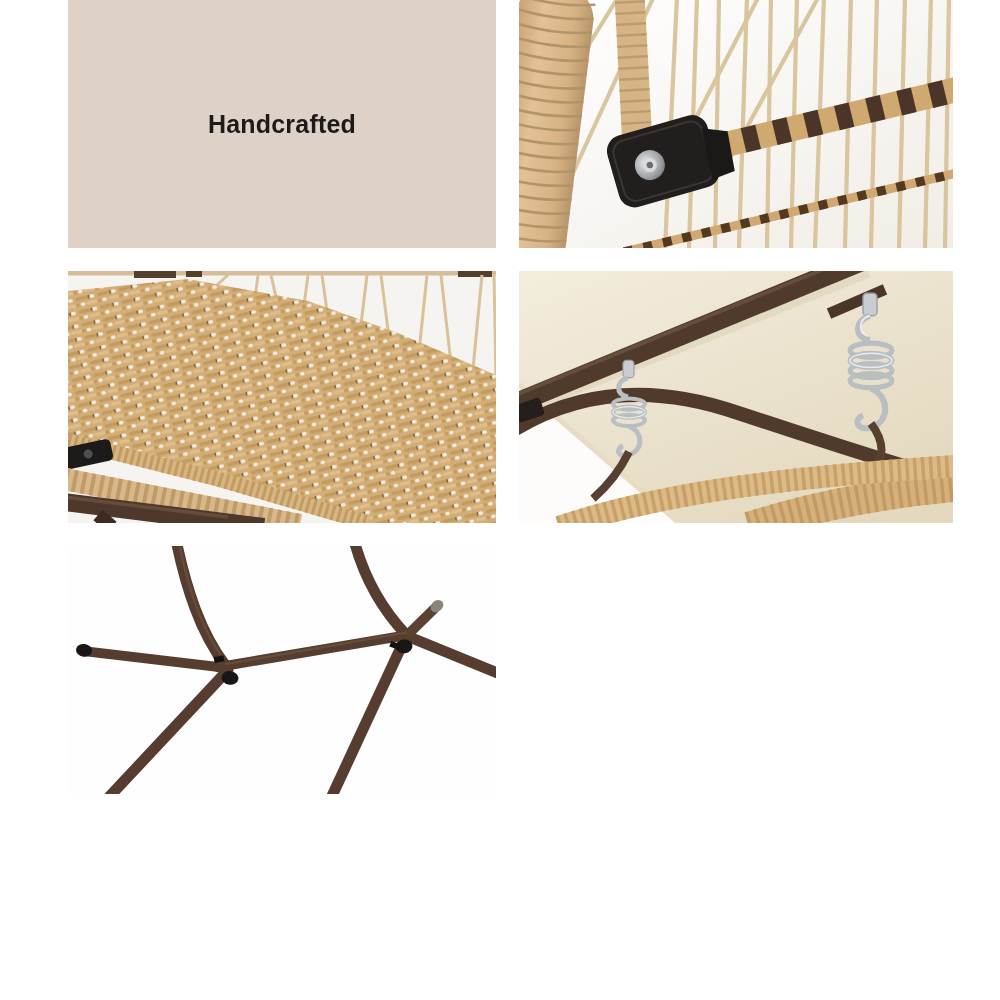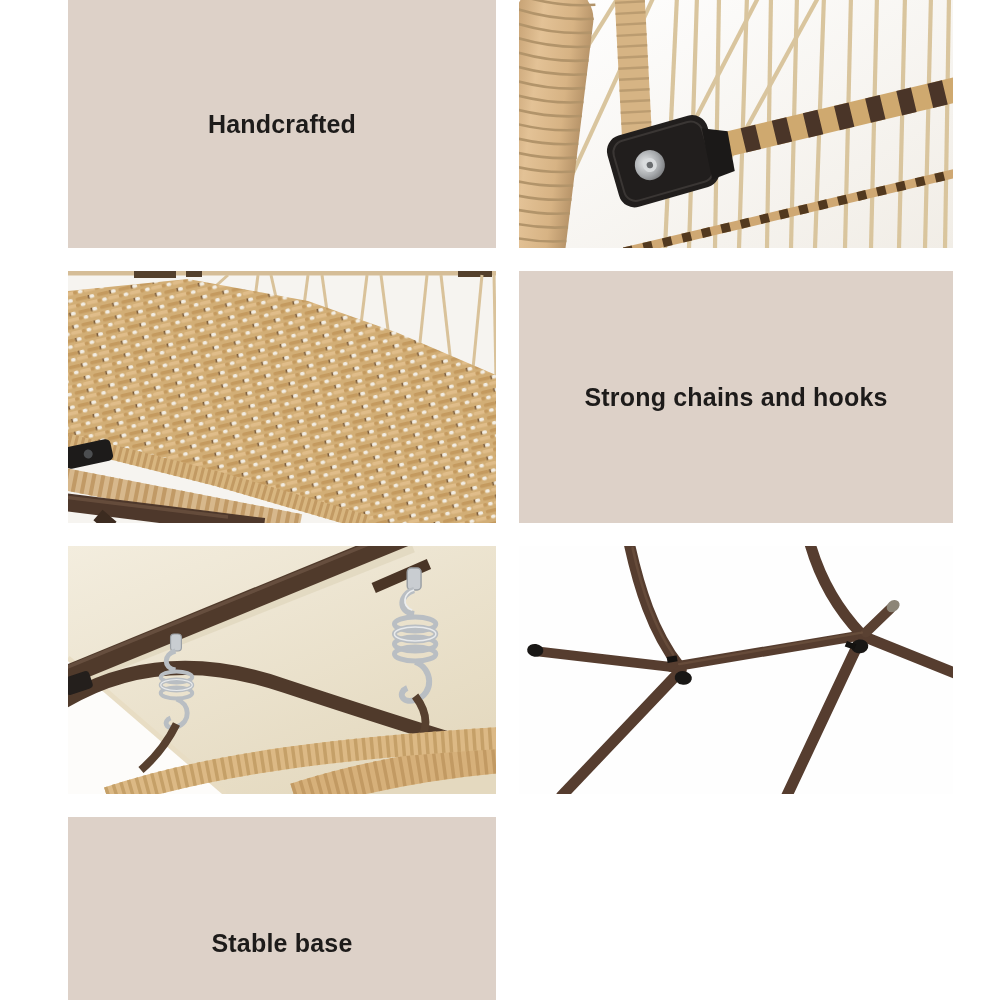--- a/index.html
+++ b/index.html
@@ -194,23 +194,20 @@
         </g>
         <g>
           <path d="M-4,231 L196,256" stroke="#4e382b" stroke-width="18" fill="none"></path>
           <path d="M-4,226 L160,246" stroke="#6b5140" stroke-width="3.5" fill="none" opacity="0.8"></path>
           <path d="M30,244 L44,256" stroke="#3c2b20" stroke-width="14" fill="none"></path>
         </g>
       </svg>
     </div>
 
 
-    <div class="cell cell-text">
-      <span class="feature-label">Strong chains and hooks</span>
-    </div>
 
     <div class="cell cell-photo">
       <svg viewBox="0 0 434 248" preserveAspectRatio="none">
         <defs>
           <linearGradient id="p3can" x1="0" y1="0" x2="0.7" y2="1">
             <stop offset="0" stop-color="#f3edde"></stop>
               <stop offset="1" stop-color="#e4d9bf"></stop>
           </linearGradient>
         </defs>
         <rect x="0" y="0" width="434" height="248" fill="#fdfcfa"></rect>
@@ -283,18 +280,15 @@
           <ellipse cx="16" cy="106" rx="8" ry="6.5" fill="#191715" transform="rotate(8 16 106)"></ellipse>
           <ellipse cx="162" cy="134" rx="8.5" ry="7" fill="#191715" transform="rotate(12 162 134)"></ellipse>
           <ellipse cx="336" cy="102" rx="8.5" ry="7" fill="#191715" transform="rotate(-8 336 102)"></ellipse>
           <ellipse cx="369" cy="61" rx="7" ry="5.5" fill="#8c8577" transform="rotate(-42 369 61)"></ellipse>
           <rect x="146" y="112" width="10" height="6" fill="#141210" transform="rotate(-10 151 115)"></rect>
           <rect x="322" y="98" width="10" height="6" fill="#141210" transform="rotate(20 327 101)"></rect>
         </g>
       </svg>
     </div>
 
-    <div class="cell cell-text">
-      <span class="feature-label">Stable base</span>
-    </div>
 
   </div>
 </div>
 
 </body></html>

